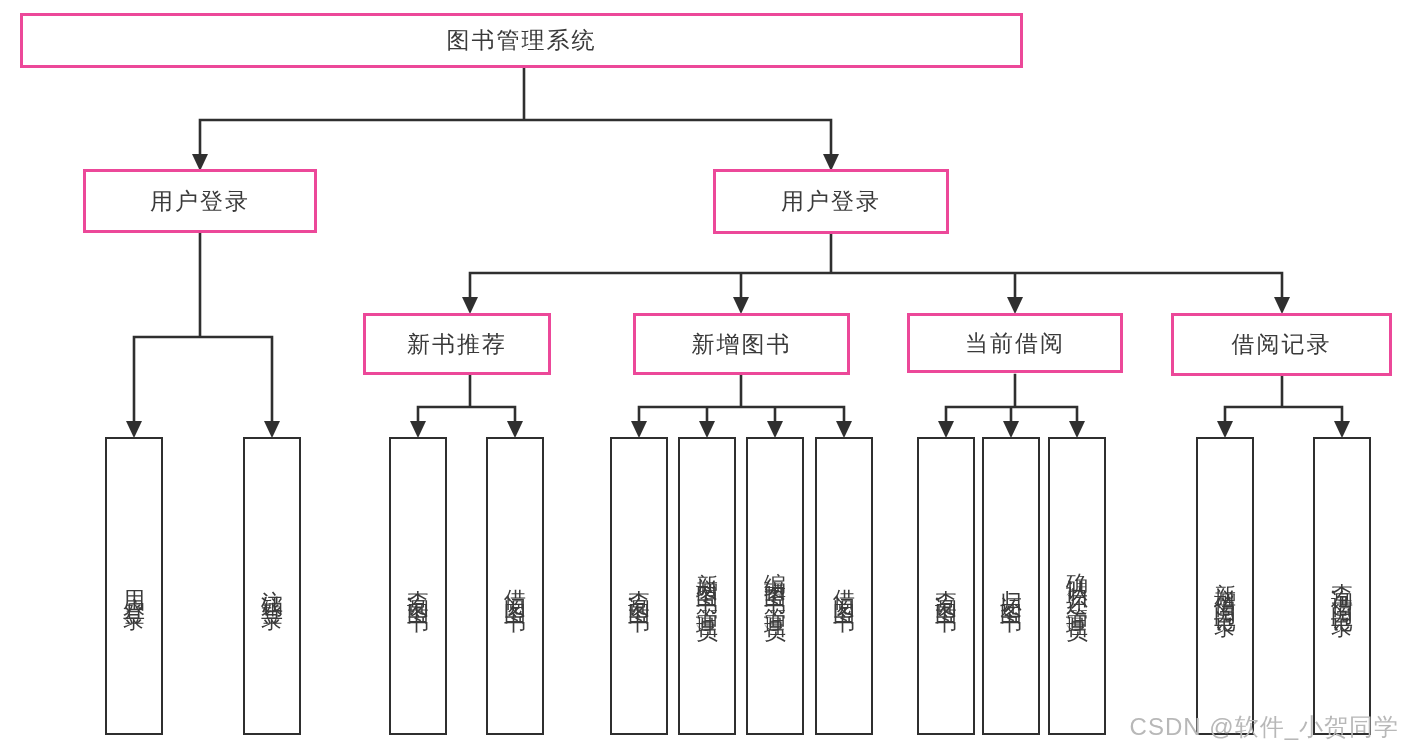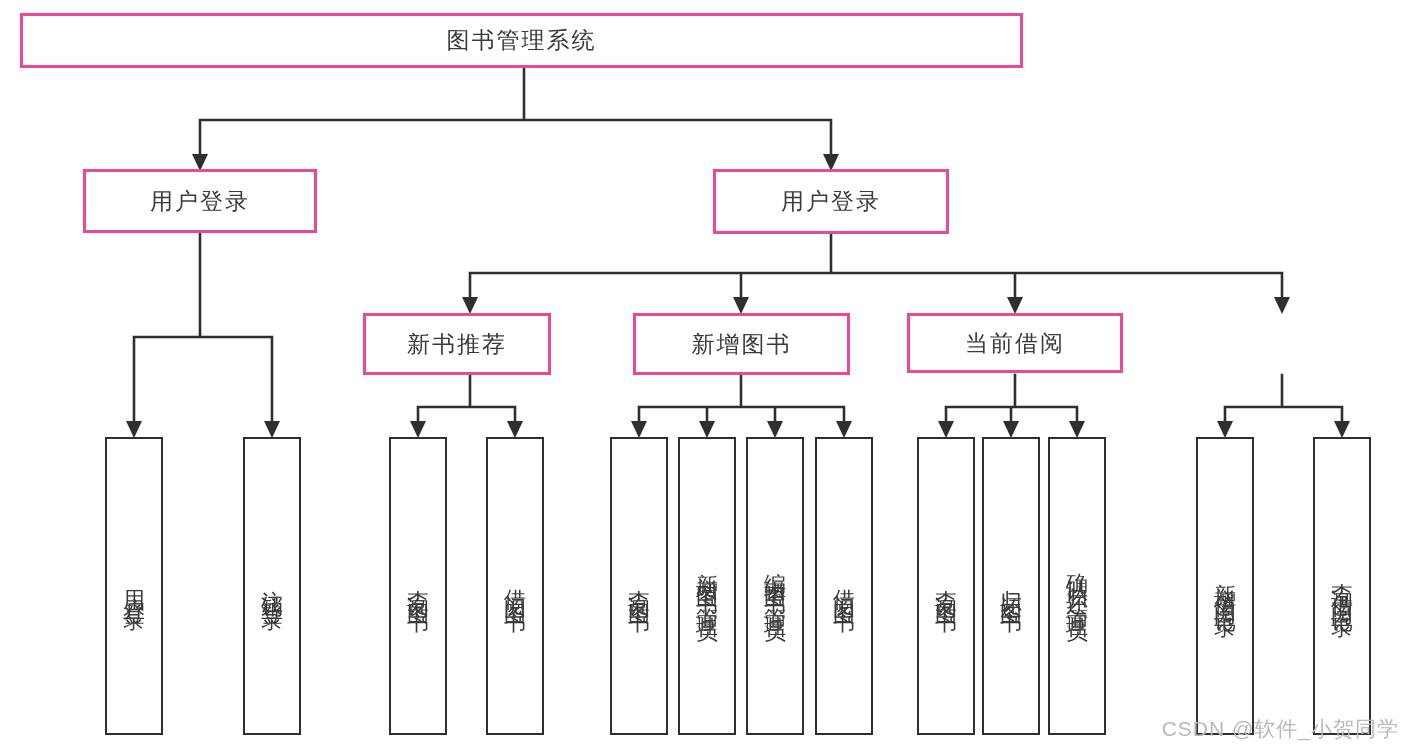--- a/index.html
+++ b/index.html
@@ -16,21 +16,21 @@
   .leaf{
     position:absolute;box-sizing:border-box;top:437px;width:58px;height:298px;
     background:#ffffff;border:2.5px solid #2f2f2f;
     display:flex;align-items:center;justify-content:center;
   }
   .leaf span{
     writing-mode:vertical-rl;text-orientation:mixed;
     font-size:22px;color:#3a3a3a;letter-spacing:7px;line-height:1;
   }
   .watermark{
-    position:absolute;right:6px;bottom:4px;font-size:21px;color:#b8b8b8;
+    position:absolute;right:6px;bottom:4px;font-size:24px;color:#b8b8b8;
     letter-spacing:1px;z-index:5;white-space:nowrap;
   }
 </style>
 </head>
 <body>
 
 <div class="canvas">
 
   <svg class="connectors" width="1405" height="747" viewBox="0 0 1405 747">
     <g stroke="#2f2f2f" stroke-width="2.6" fill="none" stroke-linecap="square">
@@ -78,20 +78,23 @@
 
   <div class="hbox" style="left:363px;top:313px;width:188px;height:62px">
     <span>新书推荐</span>
   </div>
   <div class="hbox" style="left:633px;top:313px;width:217px;height:62px">
     <span>新增图书</span>
   </div>
   <div class="hbox" style="left:907px;top:313px;width:216px;height:60px">
     <span>当前借阅</span>
   </div>
+  <div class="hbox" style="left:1171px;top:313px;width:221px;height:63px">
+    <span>借阅记录</span>
+  </div>
 
   <div class="leaf" style="left:105px">
     <span>用户登录</span>
   </div>
   <div class="leaf" style="left:243px">
     <span>注销登录</span>
   </div>
 
   <div class="leaf" style="left:389px">
     <span>查询图书</span>

